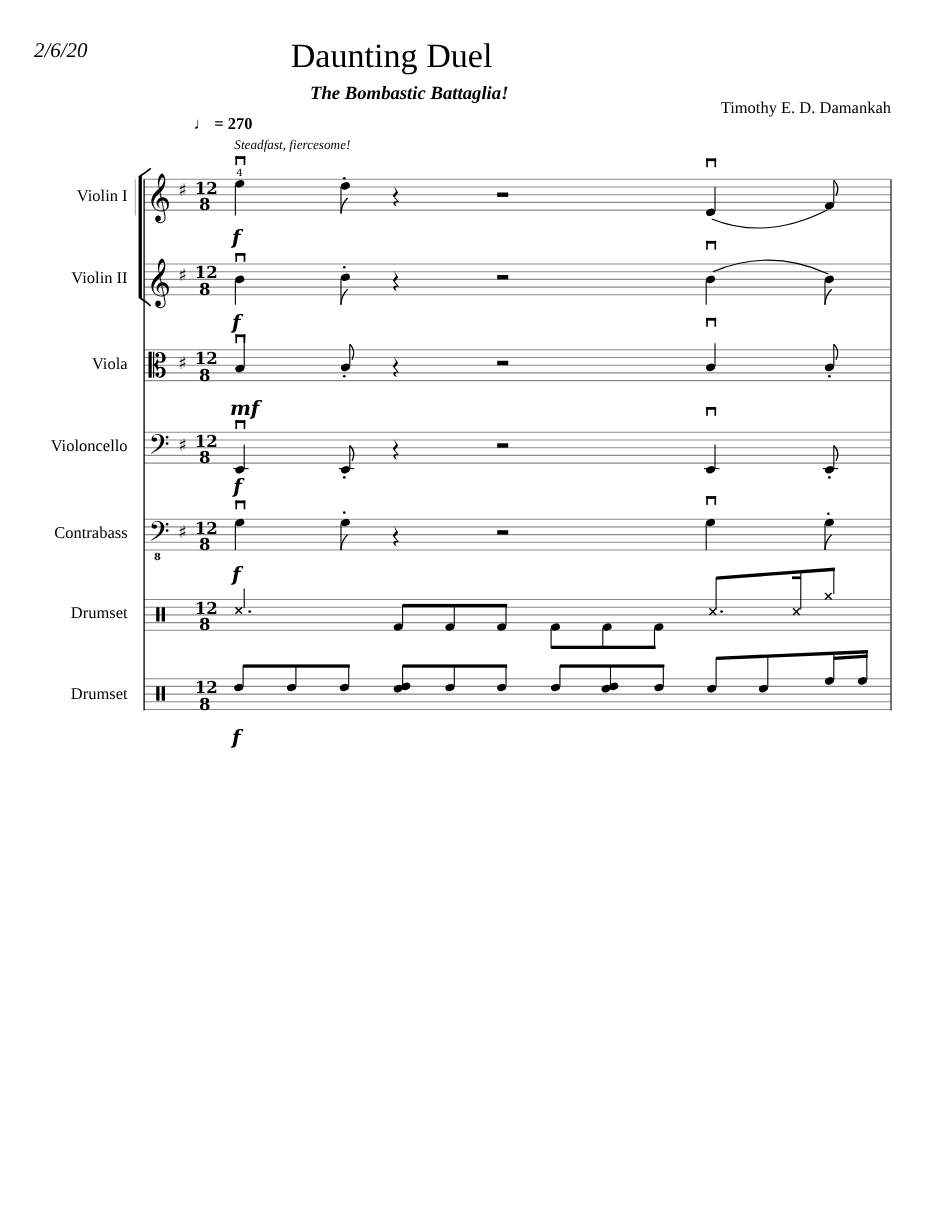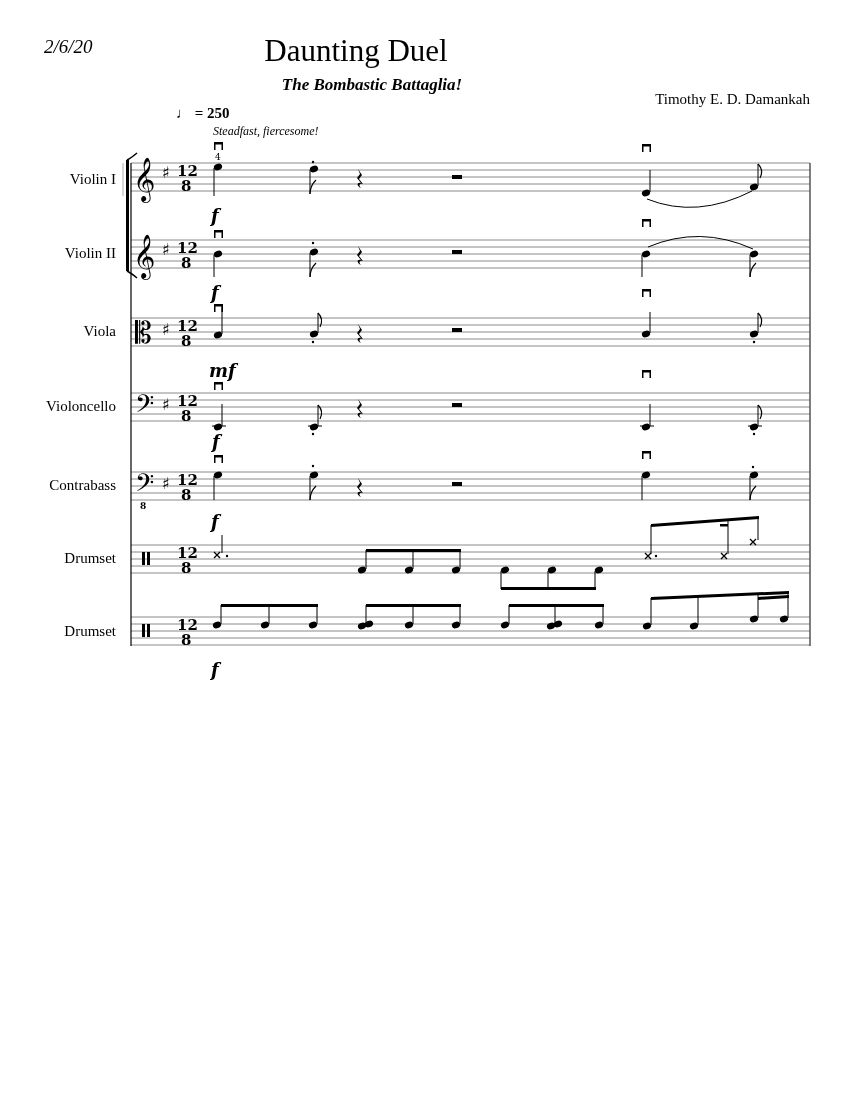--- a/index.html
+++ b/index.html
@@ -1,35 +1,35 @@
 <!DOCTYPE html>
 <html><head>
 <meta charset="utf-8">
 <style>
   html, body { margin:0; padding:0; background:#ffffff; }
   body { width:850px; height:1100px; position:relative; overflow:hidden; font-family:"Liberation Serif", "DejaVu Serif", serif; color:#000; }
   .abs { position:absolute; white-space:nowrap; }
-  .date { left:44px; top:36px; font-size:19px; font-style:italic; }
+  .date { left:31px; top:36px; font-size:19px; font-style:italic; }
   .title { left:0; width:712px; top:33px; text-align:center; font-size:31px; }
   .subtitle { left:0; width:744px; top:75px; text-align:center; font-size:17px; font-weight:bold; font-style:italic; }
   .composer { right:40px; top:91px; font-size:15px;margin-left:12px; }
   .tempo { left:176px; top:105px; font-size:15px; font-weight:bold; }
   .expr { left:213px; top:124px; font-size:12px; font-weight:normal; font-style:italic; }
   .instr { font-size:15px; text-align:right; width:120px; left:-4px; }
   svg { position:absolute; left:0; top:0; }
   .dyn { font-family:"DejaVu Serif", serif; font-weight:bold; font-style:italic; font-size:18px; }
 </style>
 </head>
 <body>
 
 <div class="abs date">2/6/20</div>
 <div class="abs title">Daunting Duel</div>
 <div class="abs subtitle">The Bombastic Battaglia!</div>
 <div class="abs composer">Timothy E. D. Damankah</div>
-<div class="abs tempo">♩ = 250</div>
+<div class="abs tempo">♩ = 270</div>
 <div class="abs expr">Steadfast, fiercesome!</div>
 
 <div class="abs instr" style="top:171px;">Violin I</div>
 <div class="abs instr" style="top:245px;">Violin II</div>
 <div class="abs instr" style="top:323px;">Viola</div>
 <div class="abs instr" style="top:398px;">Violoncello</div>
 <div class="abs instr" style="top:477px;">Contrabass</div>
 <div class="abs instr" style="top:550px;">Drumset</div>
 <div class="abs instr" style="top:623px;">Drumset</div>
 

